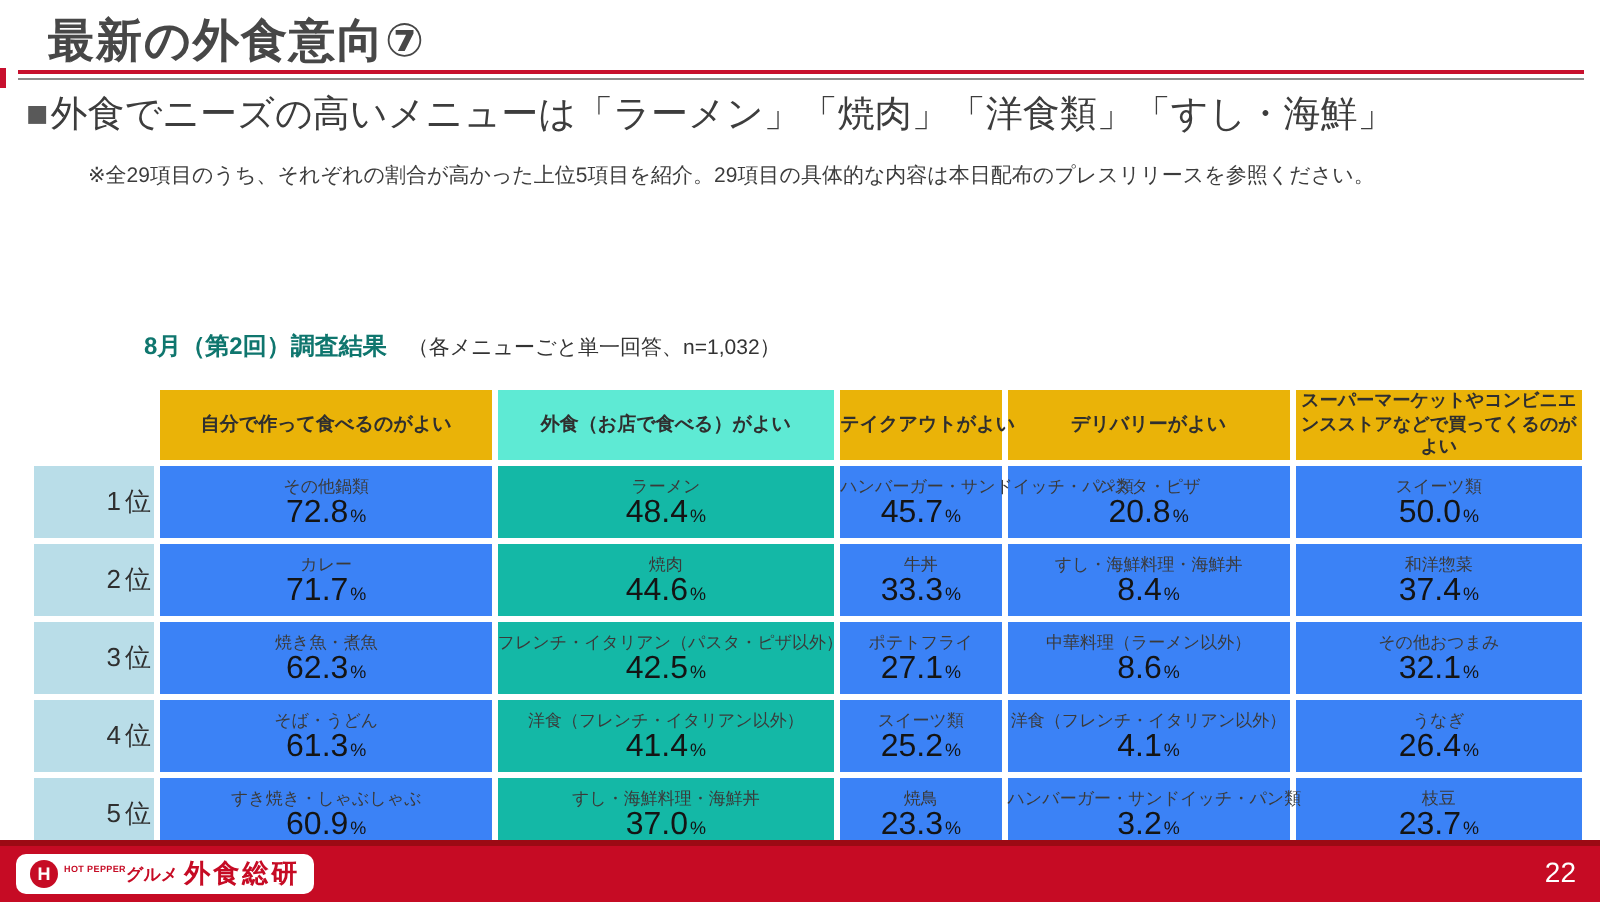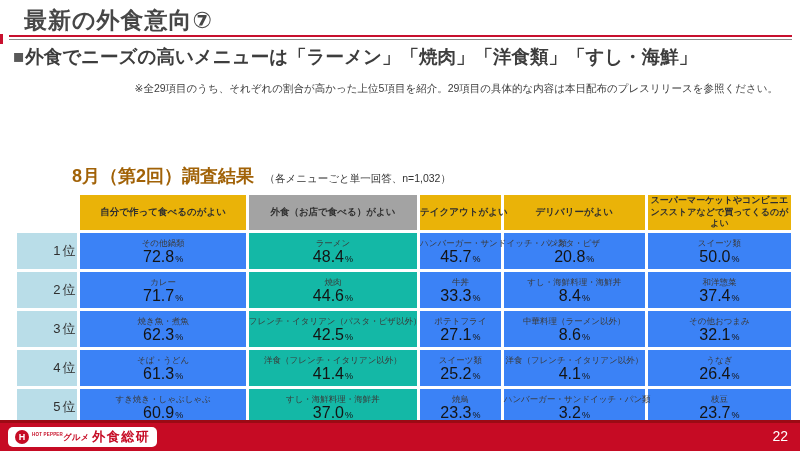--- a/index.html
+++ b/index.html
@@ -4,33 +4,33 @@
 <style>
   html,body{margin:0;padding:0;}
   body{
     width:800px;height:451px;position:relative;background:#ffffff;overflow:hidden;
     font-family:"Liberation Sans","DejaVu Sans",sans-serif;
     -webkit-font-smoothing:antialiased;
   }
   .slide-title{position:absolute;left:24px;top:5px;font-size:23px;font-weight:600;color:#474747;letter-spacing:1px;}
   .title-rule-cap{position:absolute;left:0;top:34px;width:3px;height:10px;background:#c8102e;}
   .title-rule{position:absolute;left:9px;top:35px;width:783px;height:2px;border-top:2px solid #c8102e;border-bottom:1px solid #8c8c8c;}
-  .subtitle{position:absolute;left:13px;top:44px;font-size:18.5px;font-weight:700;color:#3d3d3d;white-space:nowrap;}
+  .subtitle{position:absolute;left:13px;top:44px;font-size:18.5px;font-weight:400;color:#3d3d3d;white-space:nowrap;}
   .subtitle .bullet{color:#595959;margin-right:1px;}
   .qblock{position:absolute;left:30px;top:77px;width:748px;color:#3c3c3c;font-size:10.5px;line-height:1.7;}
   .qblock p{margin:0;}
-  .qnote{padding-left:14px;margin-top:3px !important;text-align:right;}
+  .qnote{padding-left:14px;margin-top:3px !important;}
   .survey-row{position:absolute;left:32px;top:164px;white-space:nowrap;}
-  .survey-label{font-size:18px;font-weight:700;color:#a16207;padding-left:40px;}
+  .survey-label{font-size:12px;font-weight:700;color:#0f766e;padding-left:40px;}
   .survey-note{font-size:10.5px;color:#333333;margin-left:6px;text-align:center;}
 
   table.rank-table{position:absolute;left:14px;top:192px;width:780px;border-collapse:separate;border-spacing:3px;table-layout:fixed;}
   .rank-table th,.rank-table td{padding:0;}
   .hdr{background:#eab308;color:#2f2f2f;font-size:9.5px;font-weight:600;height:32px;text-align:center;vertical-align:middle;white-space:nowrap;}
-  .hdr.orange{background:#a3a3a3;}
+  .hdr.orange{background:#5eead4;}
   .hdr.wrap{white-space:normal;font-size:9px;line-height:1.3;}
   .blank{background:transparent;}
   .rank{background:#b9dde8;color:#2f2f2f;font-size:13px;text-align:right;vertical-align:middle;letter-spacing:2px;height:36px;}
   .cell{background:#3b82f6;text-align:center;vertical-align:middle;height:33px;}
   .cell.orange{background:#14b8a6;}
   .menu-name{font-size:8.5px;color:#3a3a3a;white-space:nowrap;line-height:1.2;padding-top:1px;}
   .menu-value{font-size:16px;color:#141414;line-height:1.1;}
   .menu-value .pct{font-size:9px;margin-left:1px;}
 
   .footer-line{position:absolute;left:0;top:420px;width:800px;height:3px;background:#9c0a14;}

